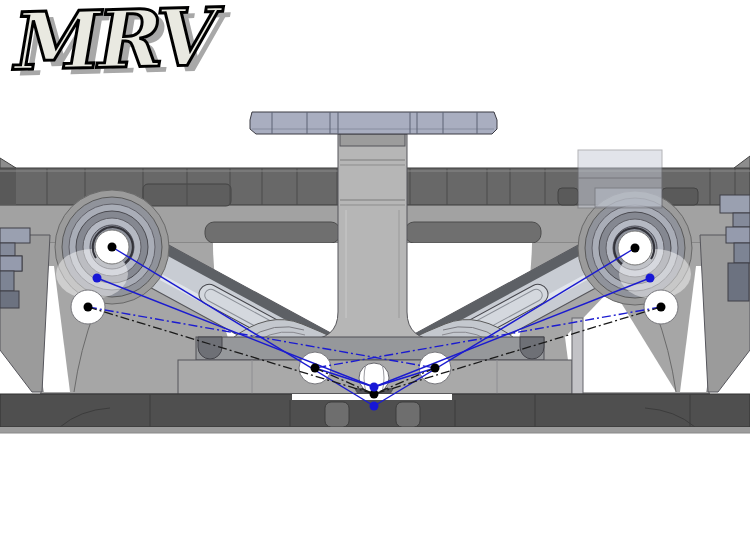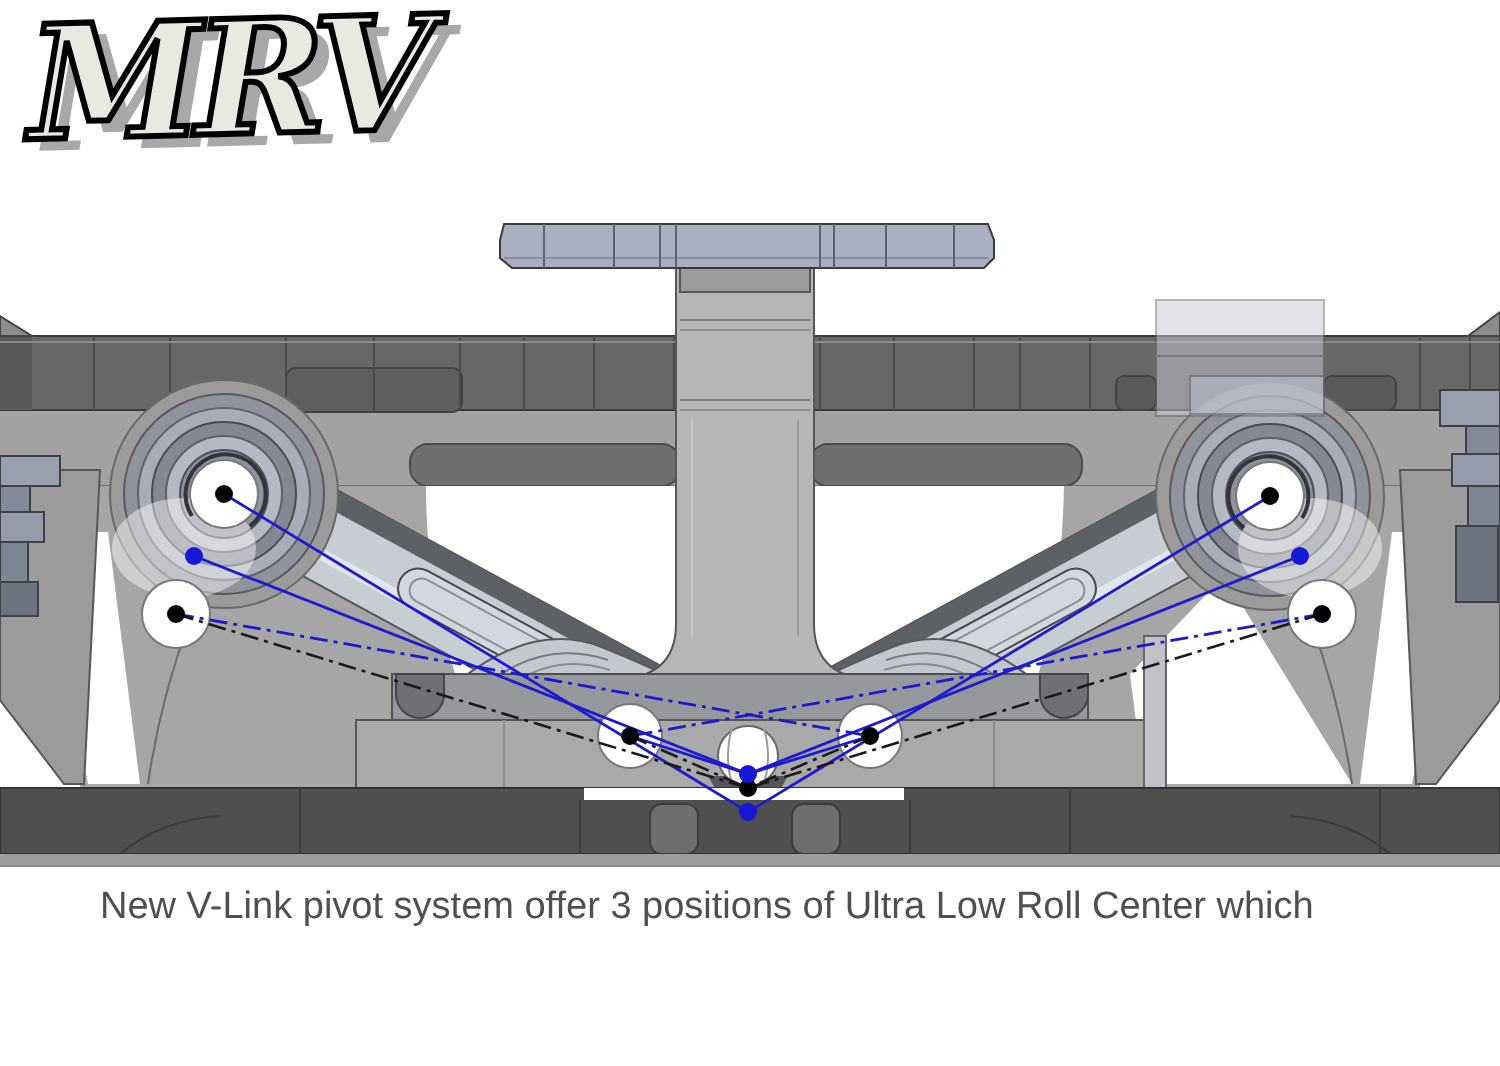--- a/index.html
+++ b/index.html
@@ -252,16 +252,15 @@
       <circle cx="97" cy="278" r="4.5"></circle>
       <circle cx="650" cy="278" r="4.5"></circle>
       <circle cx="374" cy="387" r="4.5"></circle>
       <circle cx="374" cy="406" r="4.5"></circle>
     </g>
   </svg>
 
   <div class="logo">MRV</div>
 
   <div class="caption">
-    <div>New V-Link pivot system offer 3 positions of Ultra Low Roll Center which</div>
   </div>
 
 </div>
 
 </body></html>

